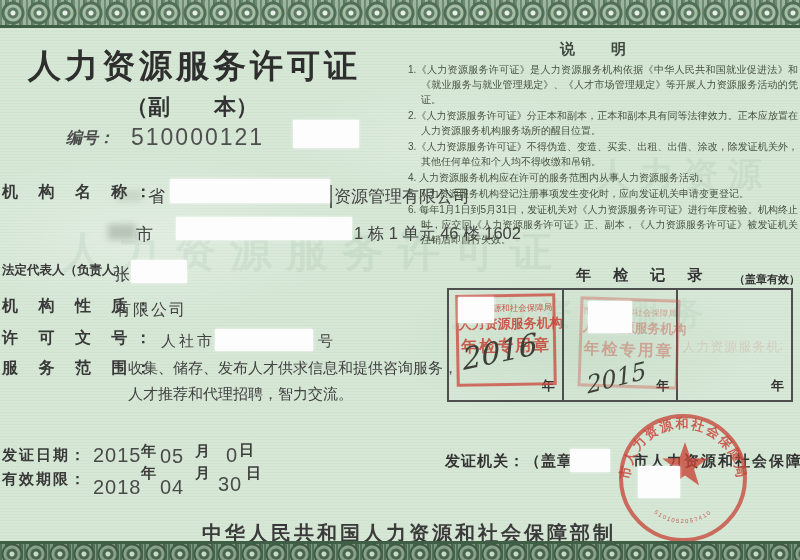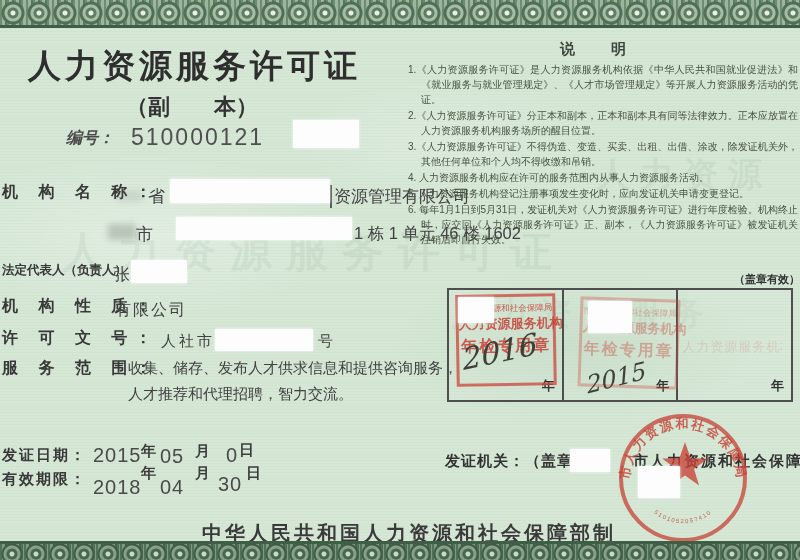--- a/index.html
+++ b/index.html
@@ -164,20 +164,21 @@
   <div class="notes-title">说　　明</div>
   <div class="notes">
     <div class="note-item">1.《人力资源服务许可证》是人力资源服务机构依据《中华人民共和国就业促进法》和《就业服务与就业管理规定》、《人才市场管理规定》等开展人力资源服务活动的凭证。</div>
     <div class="note-item">2.《人力资源服务许可证》分正本和副本，正本和副本具有同等法律效力。正本应放置在人力资源服务机构服务场所的醒目位置。</div>
     <div class="note-item">3.《人力资源服务许可证》不得伪造、变造、买卖、出租、出借、涂改，除发证机关外，其他任何单位和个人均不得收缴和吊销。</div>
     <div class="note-item">4. 人力资源服务机构应在许可的服务范围内从事人力资源服务活动。</div>
     <div class="note-item">5. 人力资源服务机构登记注册事项发生变化时，应向发证机关申请变更登记。</div>
     <div class="note-item">6. 每年1月1日到5月31日，发证机关对《人力资源服务许可证》进行年度检验。机构终止时，应交回《人力资源服务许可证》正、副本，《人力资源服务许可证》被发证机关注销后即自行失效。</div>
   </div>
 
+  <div class="annual-title">年 检 记 录</div>
   <div class="annual-note">（盖章有效）</div>
 
   <div class="annual-table">
     <div class="annual-cell">
       <span class="cell-year">年</span>
     </div>
     <div class="annual-cell">
       <span class="cell-year">年</span>
     </div>
     <div class="annual-cell">

